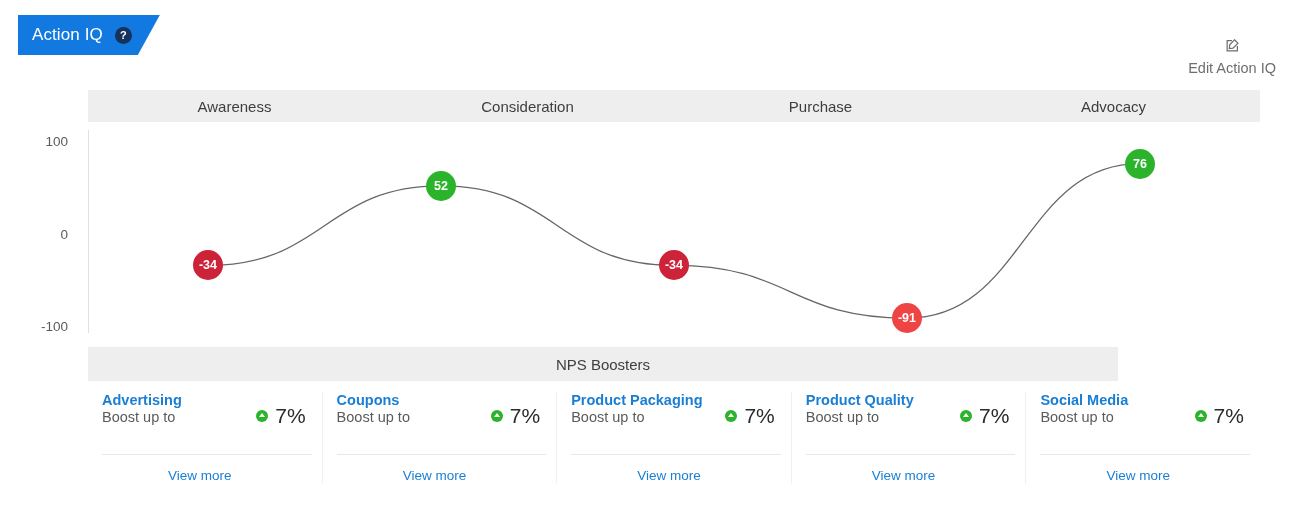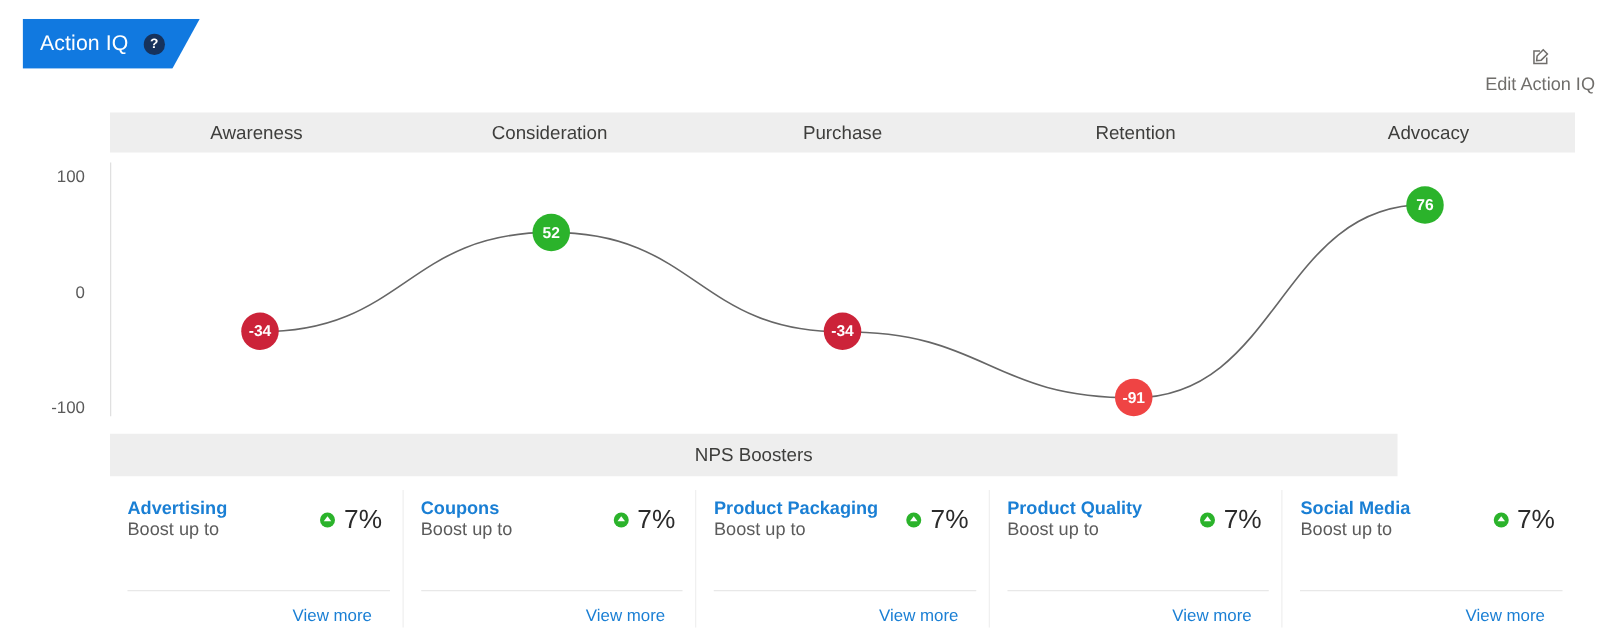--- a/index.html
+++ b/index.html
@@ -165,21 +165,20 @@
     padding: 0 10px 0 14px;
     box-sizing: border-box;
     border-right: 1px solid #f0f0f0;
     display: flex;
     flex-direction: column;
   }
   .booster-col:last-child { border-right: none; }
 
   .booster-top {
     display: flex;
-    align-items: center;
     justify-content: space-between;
     height: 48px;
     padding-right: 6px;
   }
   .booster-name {
     color: #1a7fd4;
     font-size: 14.5px;
     font-weight: bold;
     line-height: 1.15;
     cursor: pointer;
@@ -212,24 +211,24 @@
     border-right: 3.5px solid transparent;
     border-bottom: 4px solid #ffffff;
   }
   .booster-pct {
     font-size: 21px;
     color: #2b2b2b;
     white-space: nowrap;
   }
 
   .booster-more {
-    margin-top: 32px;
+    margin-top: 14px;
     border-top: 1px solid #e8e8e8;
     padding-top: 11px;
-    text-align: right;
+    text-align: center;
     padding-right: 14px;
   }
   .view-more {
     color: #1a7fd4;
     font-size: 13.5px;
     cursor: pointer;
   }
 </style>
 </head>
 <body>
@@ -248,21 +247,20 @@
       </svg>
     </span>
     <span>Edit Action IQ</span>
   </div>
 </div>
 
 <div class="stage-header">
   <div class="stage-cell">Awareness</div>
   <div class="stage-cell">Consideration</div>
   <div class="stage-cell">Purchase</div>
-  <div class="stage-cell">Retention</div>
   <div class="stage-cell">Advocacy</div>
 </div>
 
 <div class="chart-wrap">
   <div class="axis-labels">
     <div class="axis-label" style="top:19px">100</div>
     <div class="axis-label" style="top:112px">0</div>
     <div class="axis-label" style="top:204px">-100</div>
   </div>
   <div class="axis-line"></div>

